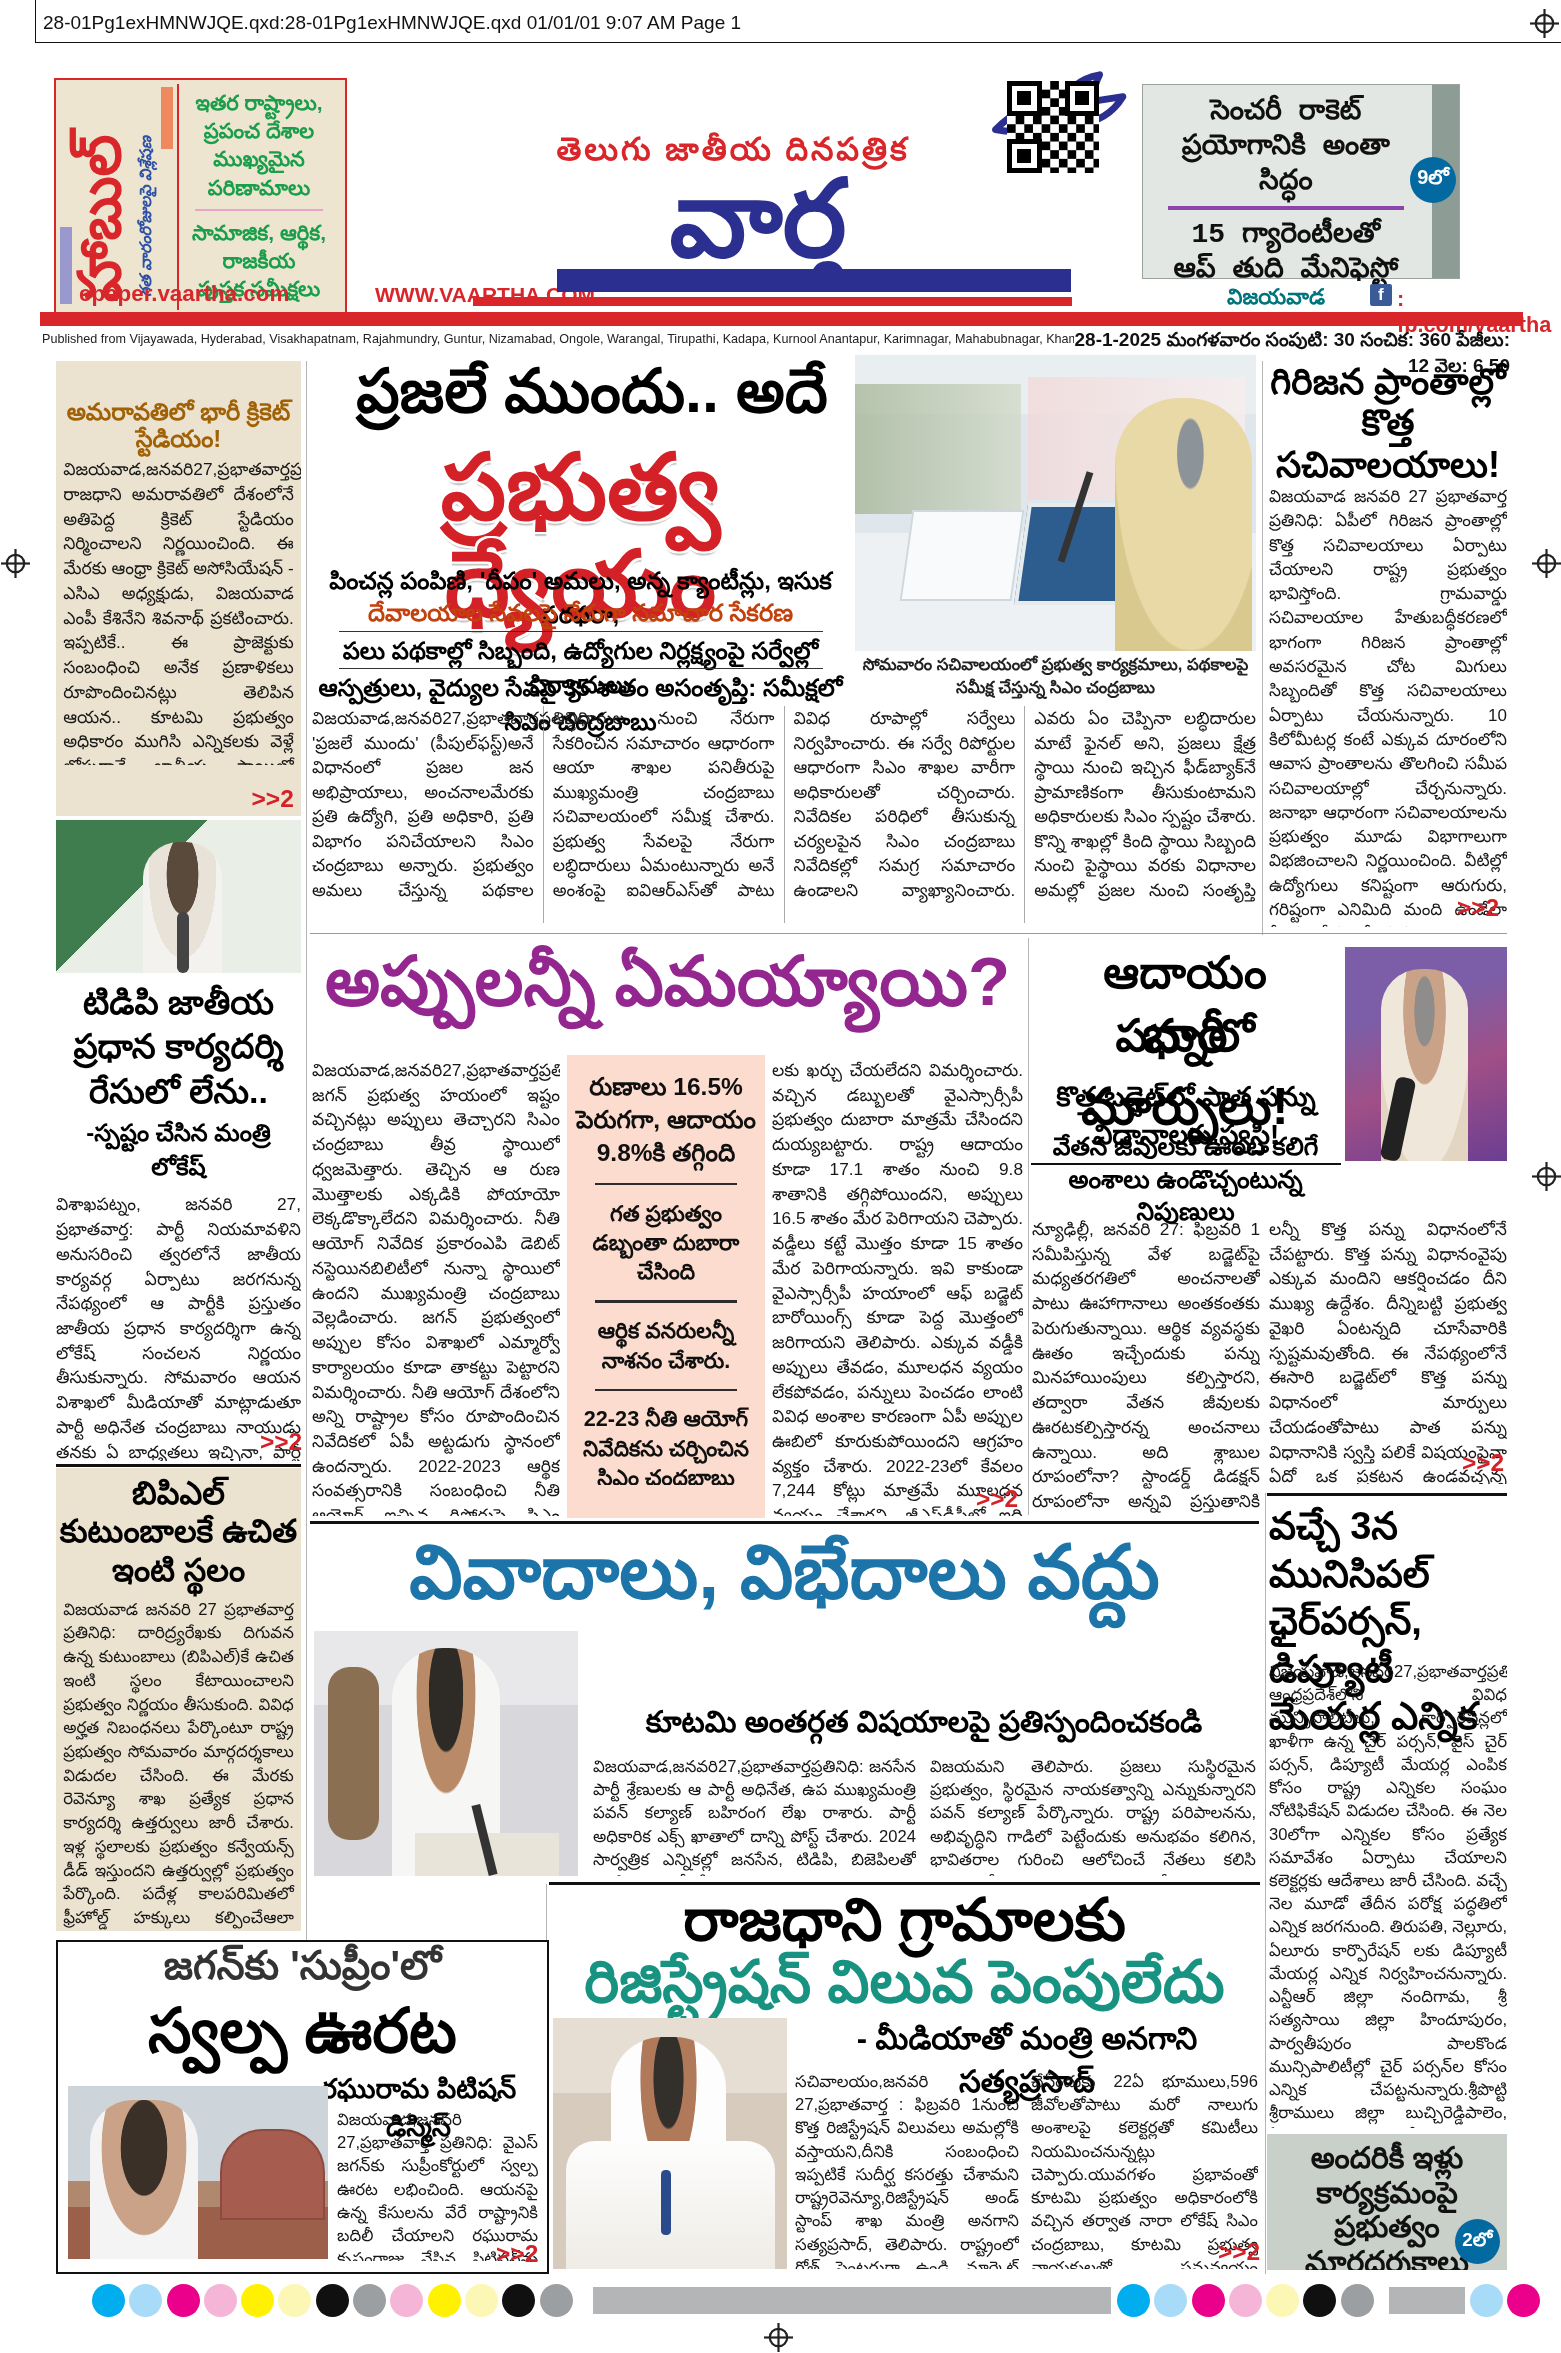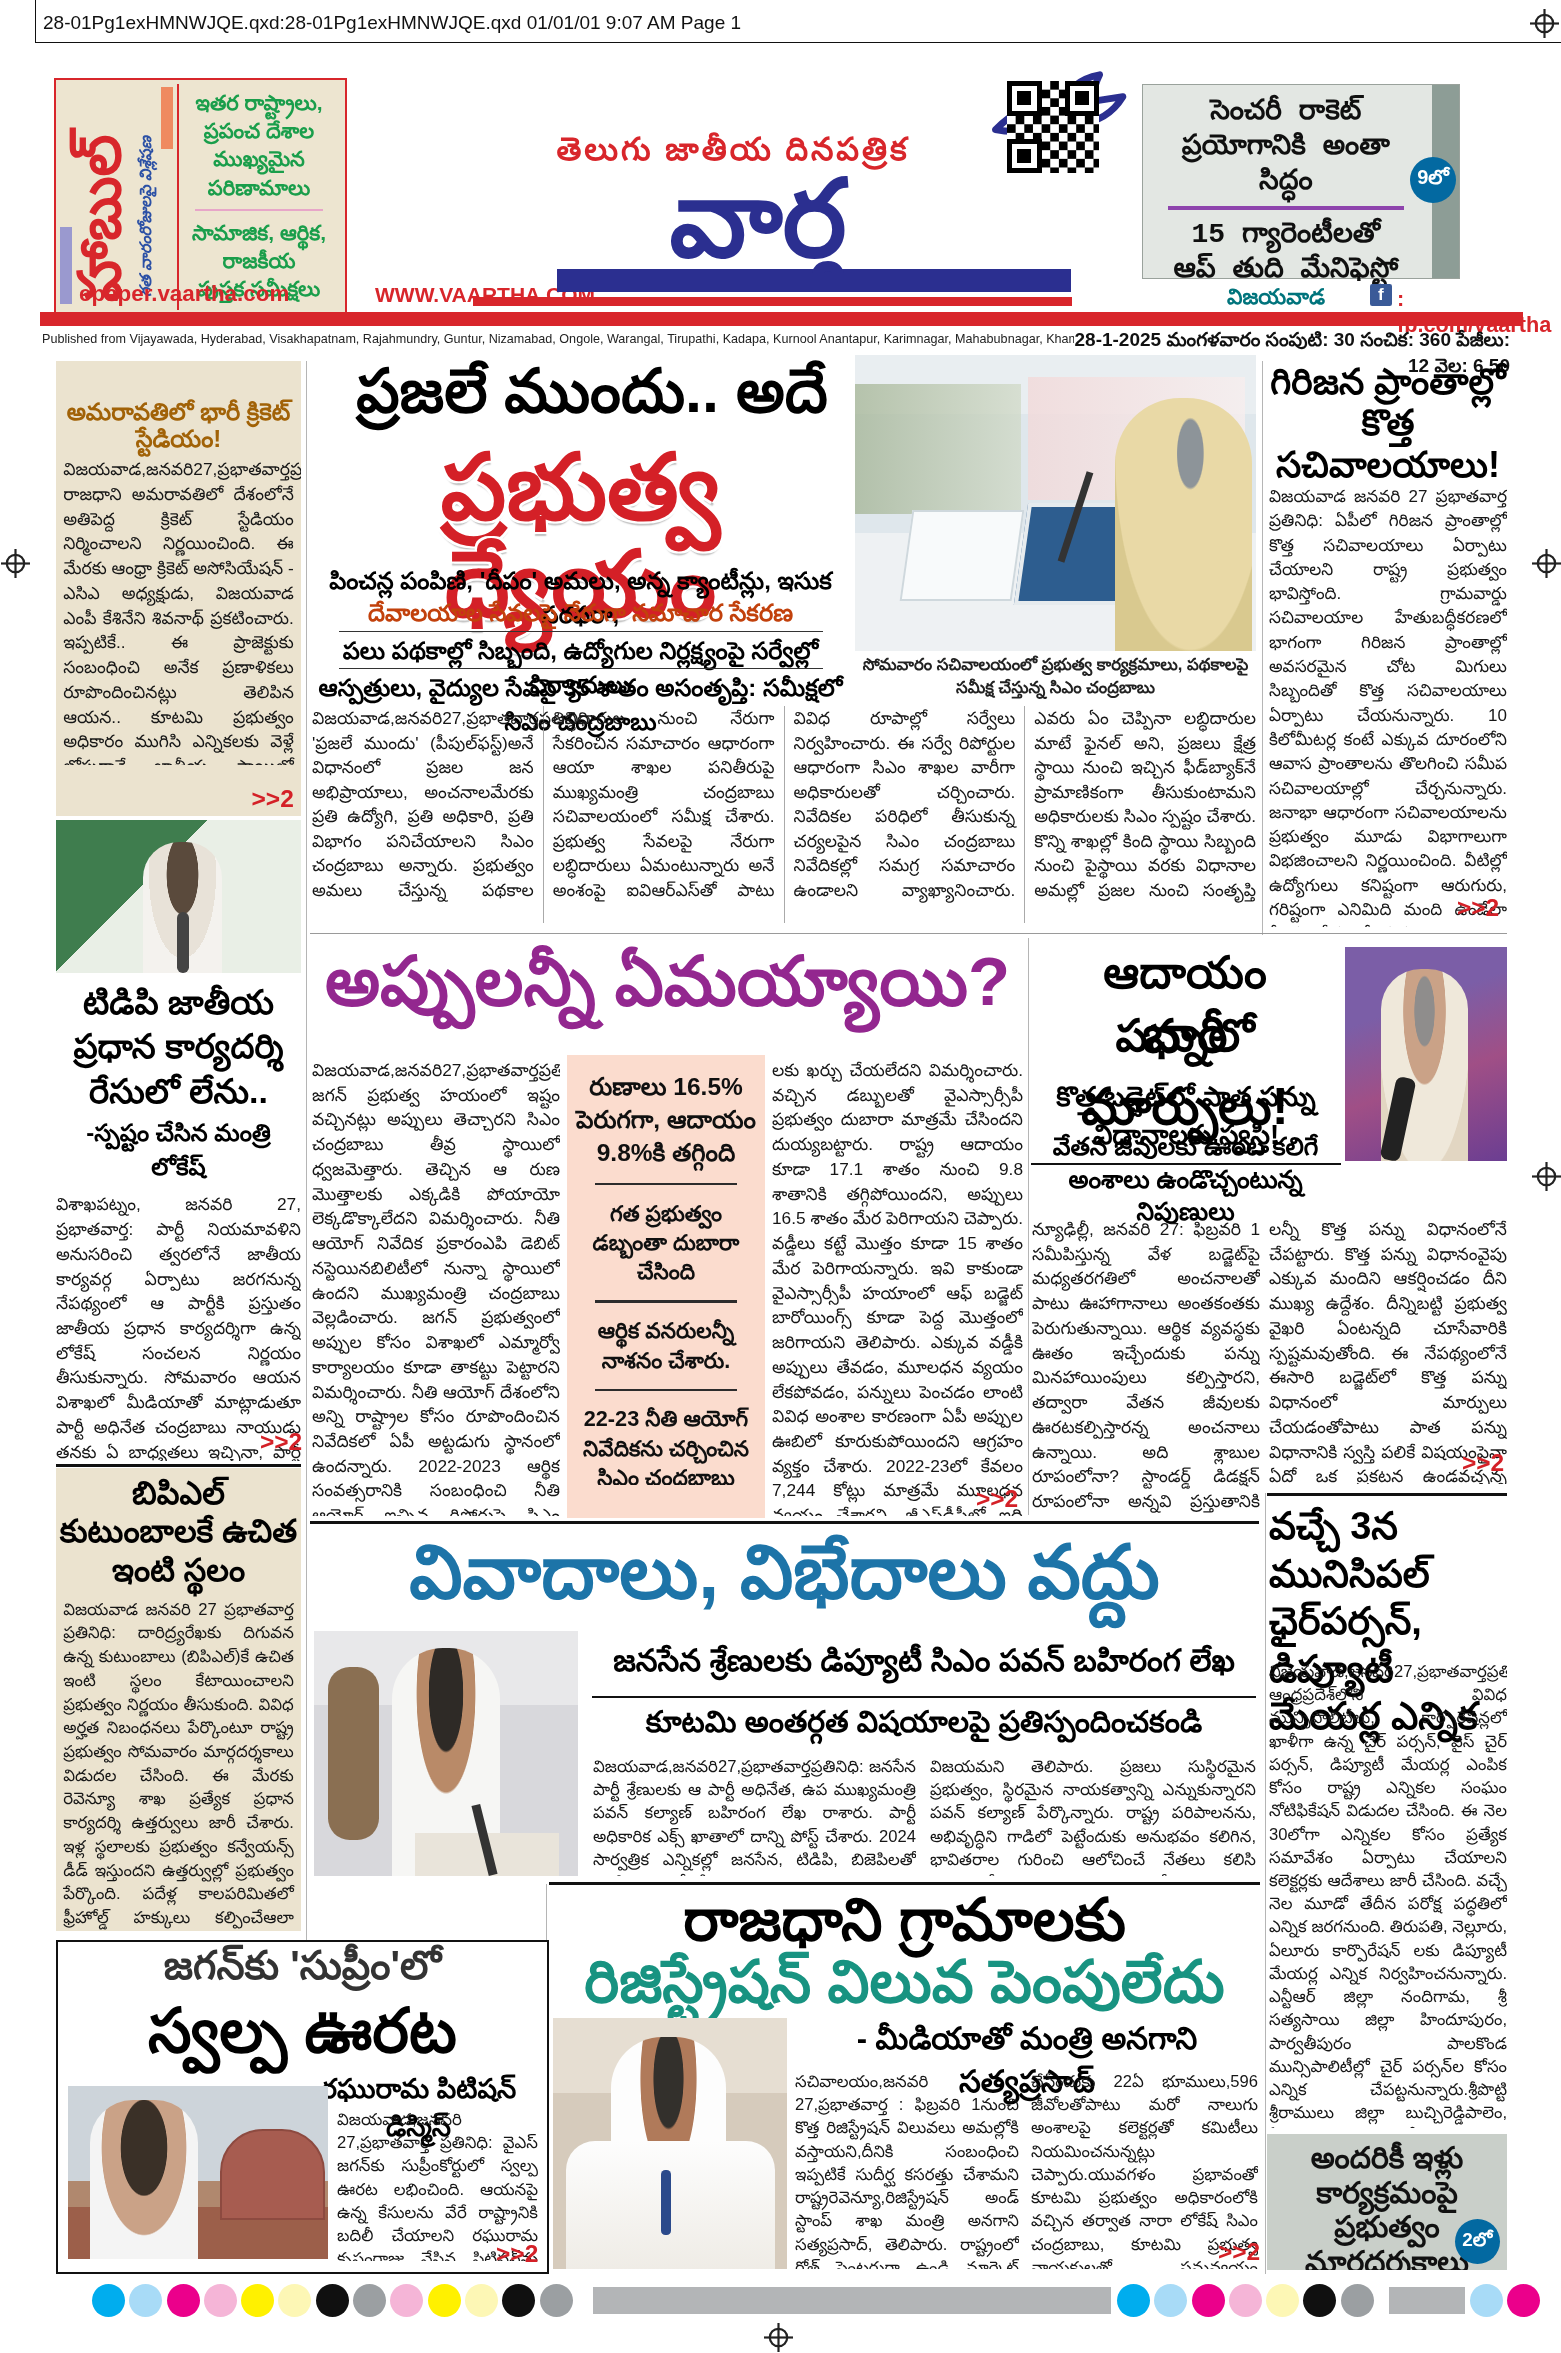--- a/index.html
+++ b/index.html
@@ -222,21 +222,20 @@
   <div class="abs jump" style="left:1462px;top:1449px;">&gt;&gt;2</div>
 
   <div class="abs hline" style="left:310px;top:1521px;width:949px;height:2.9px;"></div>
   <div class="abs b ctr" style="left:310px;top:1533px;width:949px;font-size:75px;color:#1d74a8;line-height:1.05;text-align:center;">వివాదాలు, విభేదాలు వద్దు</div>
   <div class="abs photo" style="left:314px;top:1631px;width:264px;height:245px;background:linear-gradient(180deg,#e8e8ea 0 30%,#d8d8dc 30%);">
     <div class="abs" style="left:78px;top:17.3px;width:108px;height:228px;background:radial-gradient(ellipse at 50% 20%,#2e2a26 0 22%,#b98a68 23% 38%,#f6f6f4 39%);border-radius:51px 51px 0 0;"></div>
     <div class="abs" style="left:14.4px;top:36px;width:51px;height:173px;background:#8a6f52;border-radius:21.7px;"></div>
     <div class="abs" style="left:101px;top:202px;width:144px;height:43px;background:#e9e4da;"></div>
     <div class="abs" style="left:166px;top:173px;width:8.7px;height:72px;background:#333;transform:rotate(-14deg);"></div>
   </div>
-  <div class="abs b ctr" style="left:592px;top:1643px;width:664px;font-size:31px;color:#000;border-bottom:2.9px solid #111;padding-bottom:10px;">జనసేన శ్రేణులకు డిప్యూటీ సిఎం పవన్ బహిరంగ లేఖ</div>
   <div class="abs b ctr" style="left:592px;top:1705px;width:664px;font-size:30px;color:#000;">కూటమి అంతర్గత విషయాలపై ప్రతిస్పందించకండి</div>
   <div class="abs clip small-body" style="left:593px;top:1755px;width:323px;height:121px;">విజయవాడ,జనవరి27,ప్రభాతవార్తప్రతినిధి: జనసేన పార్టీ శ్రేణులకు ఆ పార్టీ అధినేత, ఉప ముఖ్యమంత్రి పవన్ కల్యాణ్ బహిరంగ లేఖ రాశారు. పార్టీ అధికారిక ఎక్స్ ఖాతాలో దాన్ని పోస్ట్ చేశారు. 2024 సార్వత్రిక ఎన్నికల్లో జనసేన, టిడిపి, బిజెపిలతో కూడిన ఎన్డీయే సాధించిన ఘనవిజయం చరిత్రాత్మకమని చెప్పారు. ఇది కేవలం కూటమి బలం మాత్రమే కాదని, ఐదేళ్ల వైఎస్సార్సీపీ నిరంకుశ పాలనలో అవినీతి, సంఘ విద్రోహ చర్యలు, చట్టసభల్లో వారి జుగుప్సాకర వ్యవహార శైలి, శాంతిభద్రతల వైఫల్యం కారణ మని అన్నారు. ఆదేవిధంగా అభివృద్ధికి తావులేకుండా రాష్ట్రాన్ని తిరోగమనం</div>
   <div class="abs clip small-body" style="left:930px;top:1755px;width:326px;height:121px;">విజయమని తెలిపారు. ప్రజలు సుస్థిరమైన ప్రభుత్వం, స్థిరమైన నాయకత్వాన్ని ఎన్నుకున్నారని పవన్ కల్యాణ్ పేర్కొన్నారు. రాష్ట్ర పరిపాలనను, అభివృద్ధిని గాడిలో పెట్టేందుకు అనుభవం కలిగిన, భావితరాల గురించి ఆలోచించే నేతలు కలిసి రావడంతో కూటమి పట్ల నమ్మకంతో ప్రజలు 164 స్థానాల్ని ఎన్డీయేకు ఇచ్చారన్నారు. ఈ విజయాన్ని ప్రజలు మనకు ఇచ్చిన బాధ్యతగా భావించామని చెప్పారు. అధికారం చేపట్టినప్పటి నుంచి ప్రధాని మోడీ మార్గదర్శకత్వంలో, సిఎం చంద్రబాబు నేతృత్వంలో ఎపి సర్కార్ అని రంగాల్లో సమగ్రాభివృద్ధి సాధించే దిశగా చిత్తశుద్ధితో</div>
 
   <div class="abs hline" style="left:549px;top:1882px;width:711px;height:2.9px;"></div>
   <div class="abs b ctr" style="left:549px;top:1891px;width:711px;font-size:59px;color:#000;line-height:1;">రాజధాని గ్రామాలకు</div>
   <div class="abs b ctr" style="left:549px;top:1953px;width:711px;font-size:59px;color:#189381;line-height:1;">రిజిస్ట్రేషన్ విలువ పెంపులేదు</div>
   <div class="abs b ctr" style="left:794px;top:2021px;width:466px;font-size:31px;color:#000;">- మీడియాతో మంత్రి అనగాని సత్యప్రసాద్</div>
   <div class="abs photo" style="left:553px;top:2018px;width:234px;height:251px;background:linear-gradient(180deg,#e6ded2 0 30%,#d6cbbc 30%);">
     <div class="abs" style="left:58px;top:19px;width:115px;height:232px;background:radial-gradient(ellipse at 50% 18%,#33302c 0 18%,#b07a5a 19% 34%,#fdfdfd 35%);border-radius:51px 51px 0 0;"></div>

